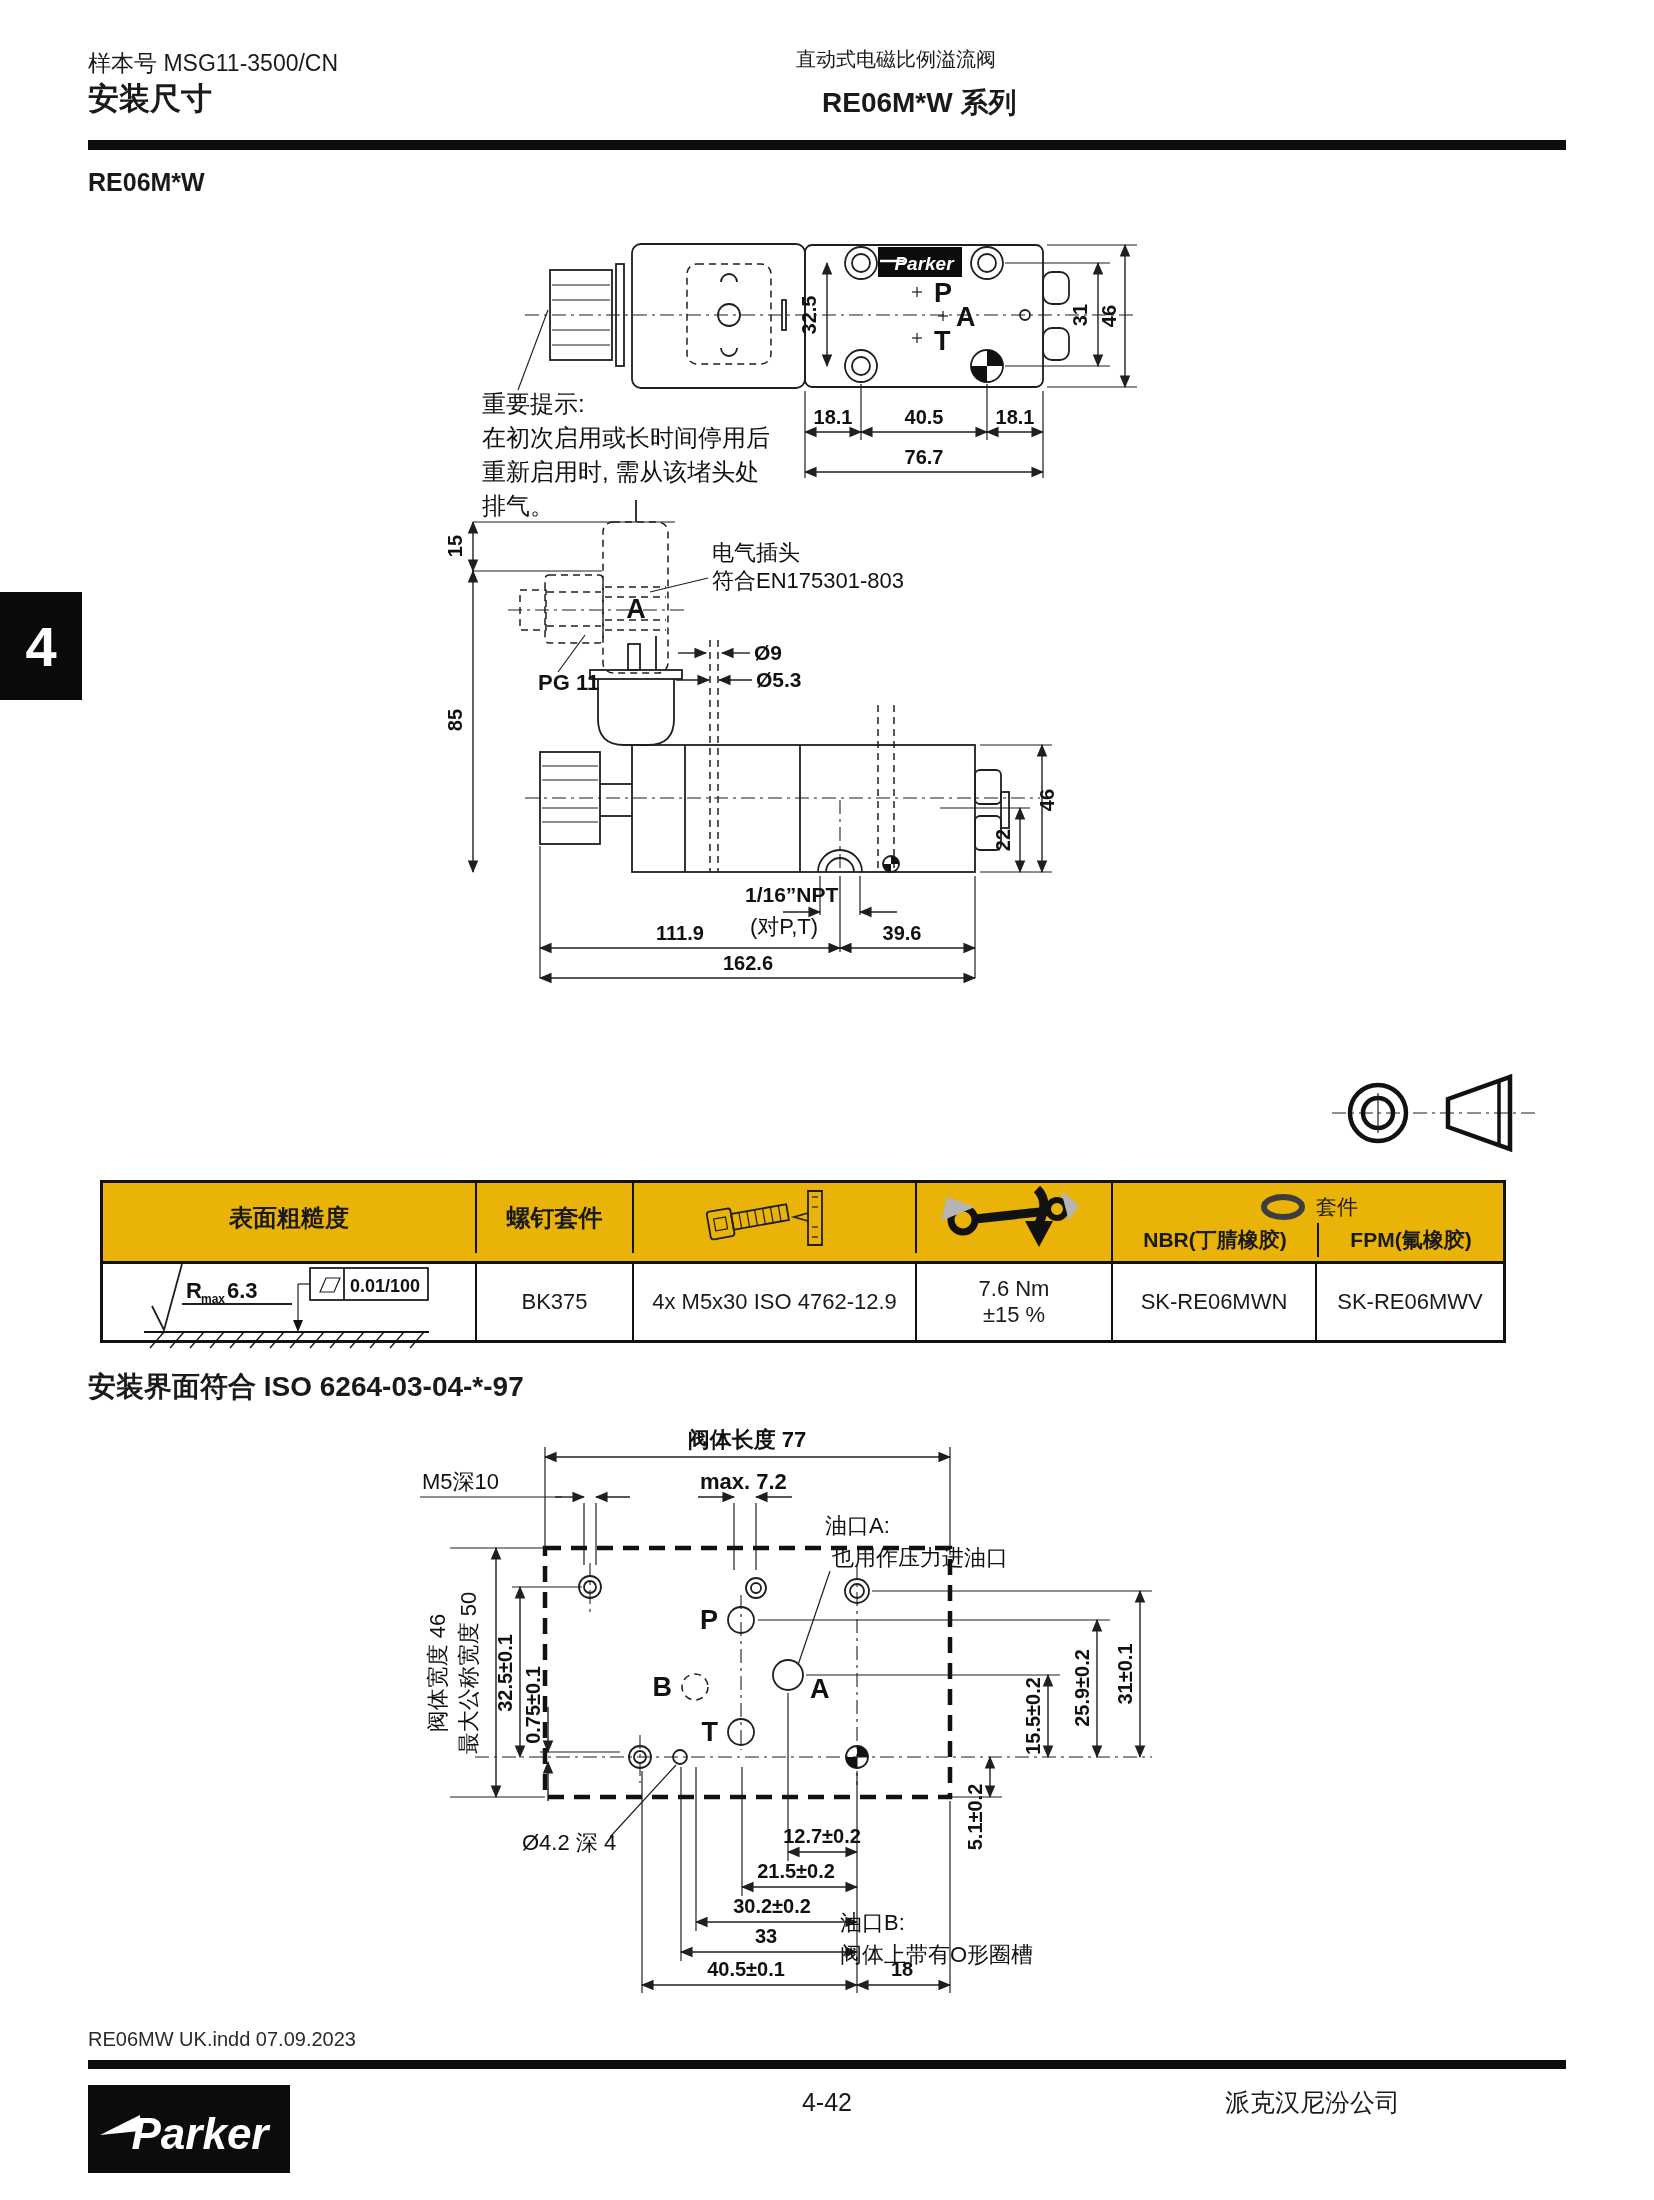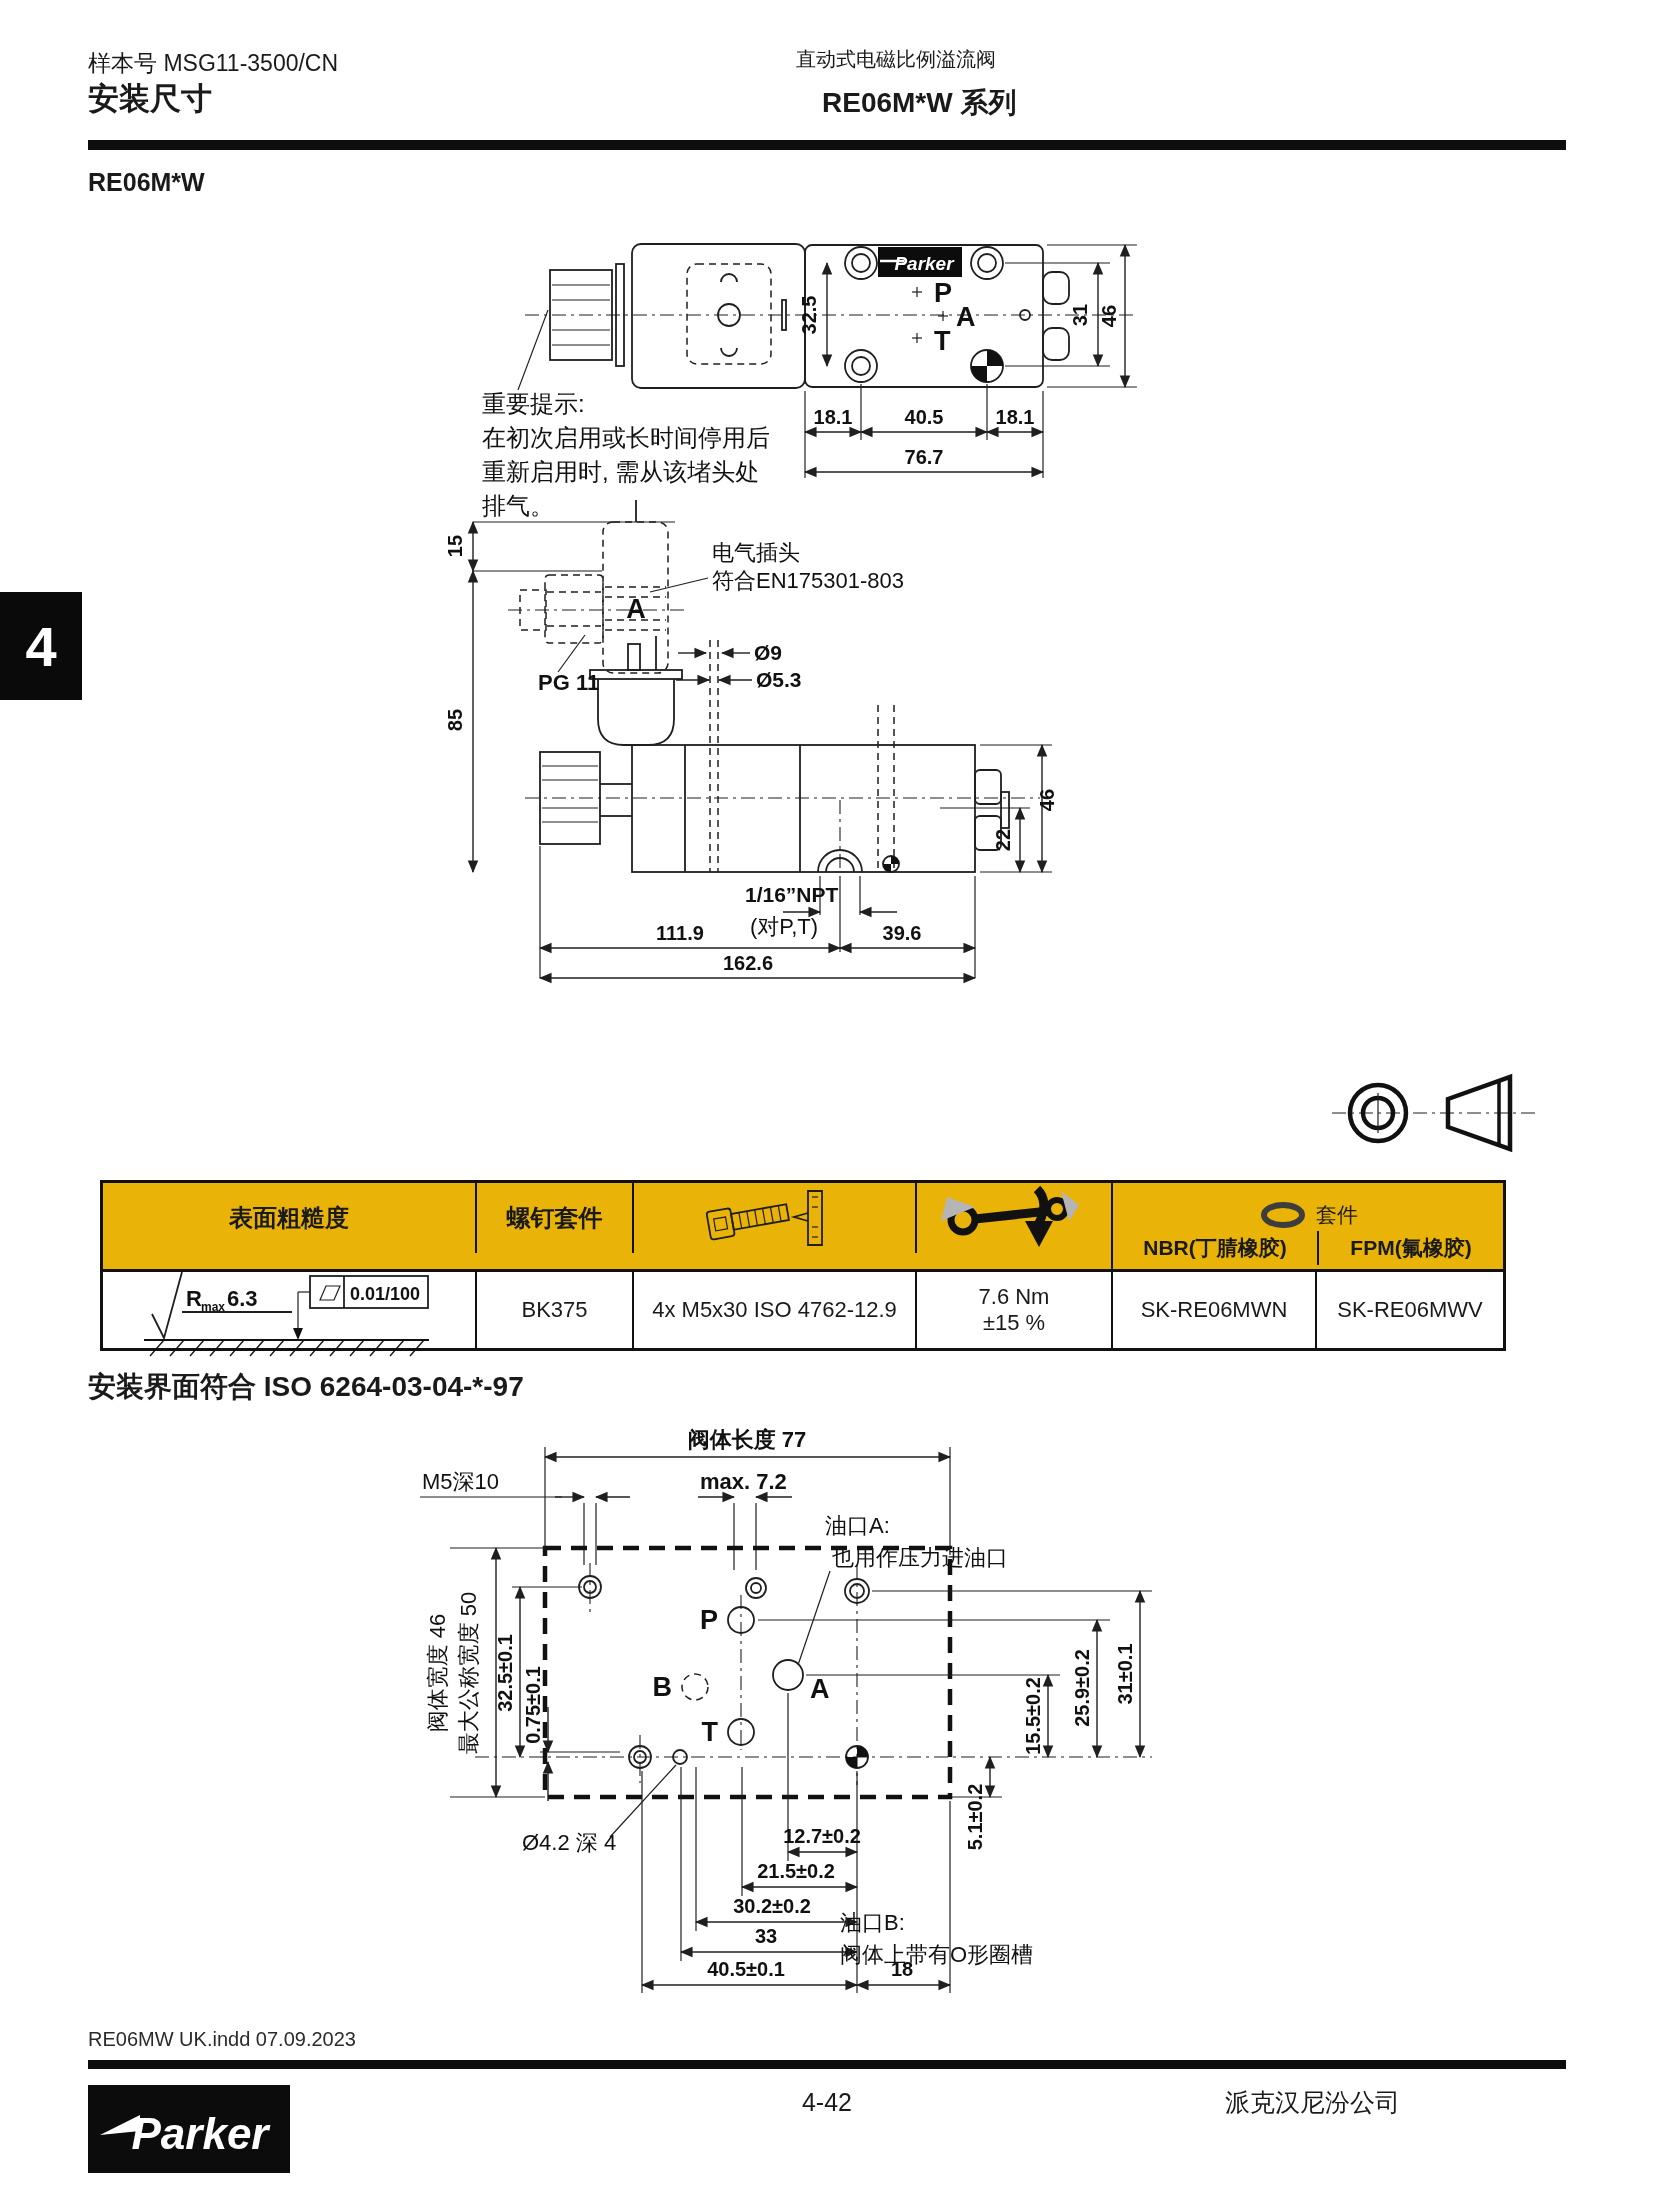--- a/index.html
+++ b/index.html
@@ -34,21 +34,21 @@
   .kit-table{left:100px;top:1180px;width:1400px;border:3px solid #111;background:#fff;}
   .kt-head{display:grid;grid-template-columns:372px 157px 283px 196px 392px;background:#eab308;
            border-bottom:3px solid #111;}
   .kt-head>div{display:flex;align-items:center;justify-content:center;height:70px;border-left:2px solid #111;}
   .kt-head>div:first-child{border-left:none;}
   .kt-body{display:grid;grid-template-columns:372px 157px 283px 196px 204px 188px;}
   .kt-body>div{display:flex;align-items:center;justify-content:center;height:76px;border-left:2px solid #111;
                font-size:22px;}
   .kt-body>div:first-child{border-left:none;}
   .th-label{font-size:24px;font-weight:bold;}
-  .kit-group{flex-direction:column;justify-content:flex-start !important;padding-top:16px;}
+  .kit-group{flex-direction:column;justify-content:flex-start !important;padding-top:8px;}
   .kit-group-top{display:flex;align-items:center;gap:8px;font-size:21px;height:32px;}
   .kit-group-bottom{display:flex;width:100%;height:34px;}
   .kit-sub{flex:0 0 204px;display:flex;align-items:center;justify-content:center;font-size:21px;font-weight:bold;}
   .kit-sub.fpm{flex:0 0 184px;border-left:2px solid #111;text-align:center;}
   .torque-cell{flex-direction:column;line-height:1.2;}
   
   .file-note{left:88px;top:2028px;font-size:20px;color:#2b2b2b;}
   .footer-rule{left:88px;top:2060px;width:1478px;height:9px;background:#0d0d0d;}
   .page-number{left:0;top:2088px;width:1654px;text-align:center;font-size:25px;}
   .company{left:1000px;top:2086px;width:400px;text-align:right;font-size:25px;}

